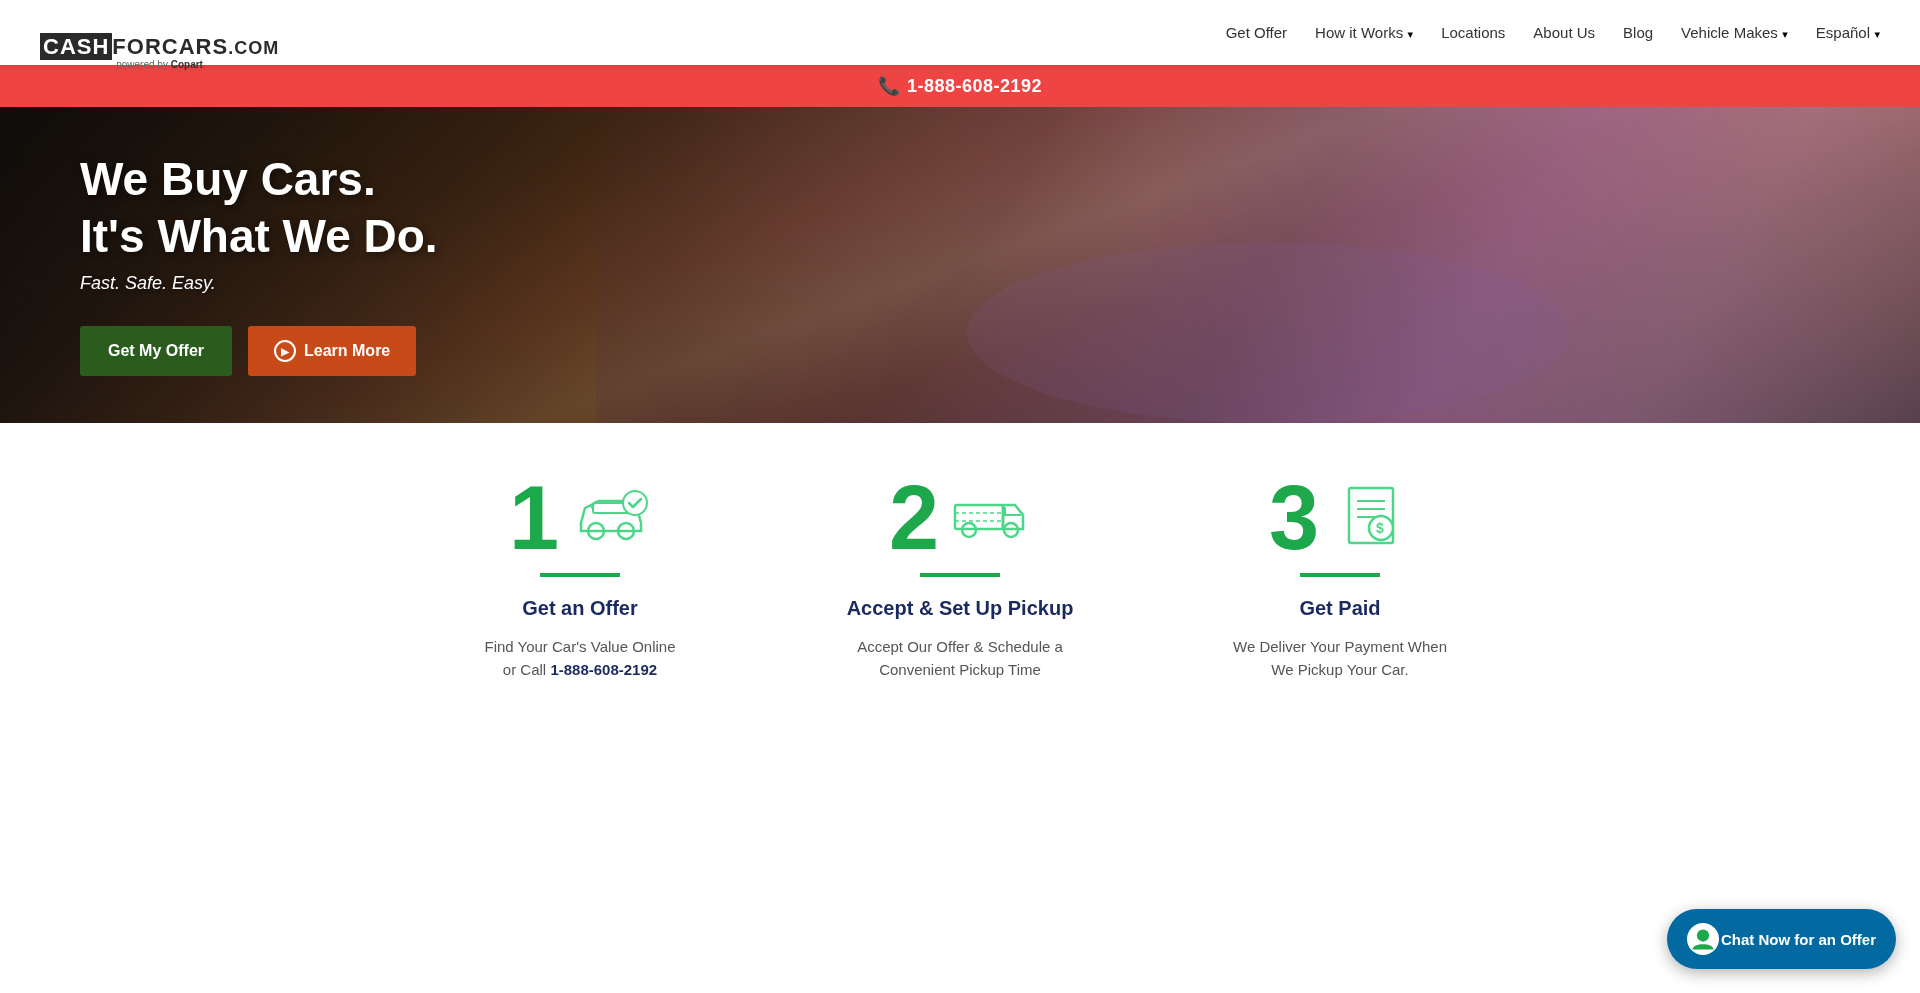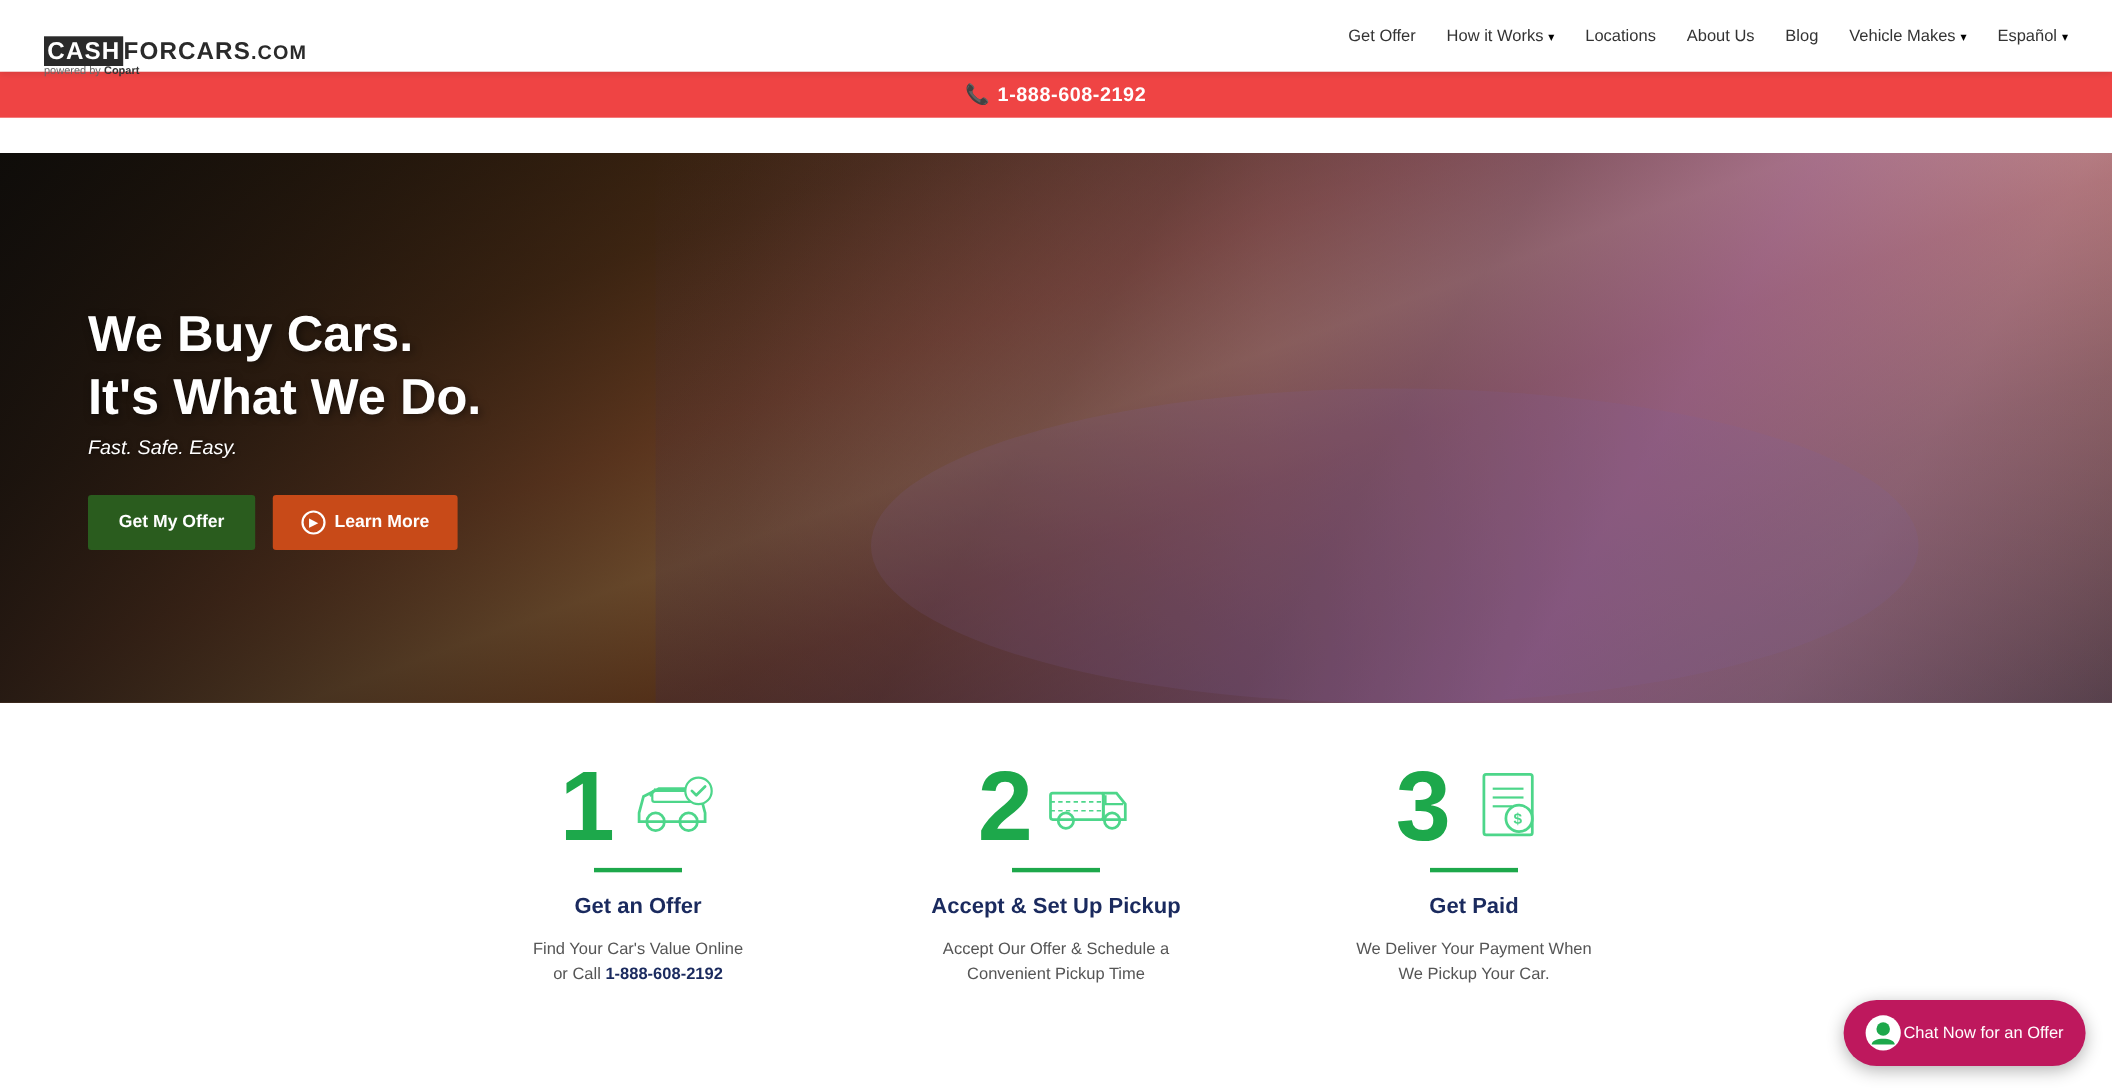--- a/index.html
+++ b/index.html
@@ -28,20 +28,21 @@
       letter-spacing: 1px;
       margin-top: 40px;
     }
     .logo-cash { background: #2a2a2a; color: #fff; padding: 1px 3px; }
     .logo-forcars { color: #2a2a2a; }
     .logo-com { color: #2a2a2a; font-size: 18px; }
     .logo-sub {
       font-size: 10px;
       color: #666;
       margin-top: 2px;
+      text-align: center;
     }
     .logo-copart { font-weight: bold; color: #333; }
 
     .nav-links {
       display: flex;
       align-items: center;
       gap: 28px;
       list-style: none;
     }
     .nav-links li a {
@@ -65,25 +66,24 @@
       font-size: 18px;
       font-weight: bold;
       letter-spacing: 0.5px;
     }
     .phone-icon { margin-right: 6px; }
 
     
     .hero {
       position: relative;
       width: 100%;
-      height: 500px;
+      height: 316px;
       overflow: hidden;
       display: flex;
       align-items: center;
-      margin-top: 32px;
     }
     .hero-bg {
       position: absolute;
       inset: 0;
       background: linear-gradient(
         to right,
         rgba(10,10,10,0.85) 0%,
         rgba(30,20,10,0.6) 35%,
         rgba(80,50,30,0.3) 60%,
         rgba(120,80,60,0.1) 100%
@@ -231,27 +231,27 @@
     }
     .step-desc strong {
       color: #1a2a5e;
     }
 
     
     .chat-button {
       position: fixed;
       bottom: 24px;
       right: 24px;
-      background: #be185d;
+      background: #0369a1;
       color: #fff;
       border: none;
       padding: 14px 20px;
       border-radius: 30px;
       font-size: 15px;
-      font-weight: normal;
+      font-weight: bold;
       cursor: pointer;
       display: flex;
       align-items: center;
       gap: 2px;
       box-shadow: 0 4px 15px rgba(0,0,0,0.3);
       z-index: 100;
     }
     .chat-avatar {
       width: 32px;
       height: 32px;

